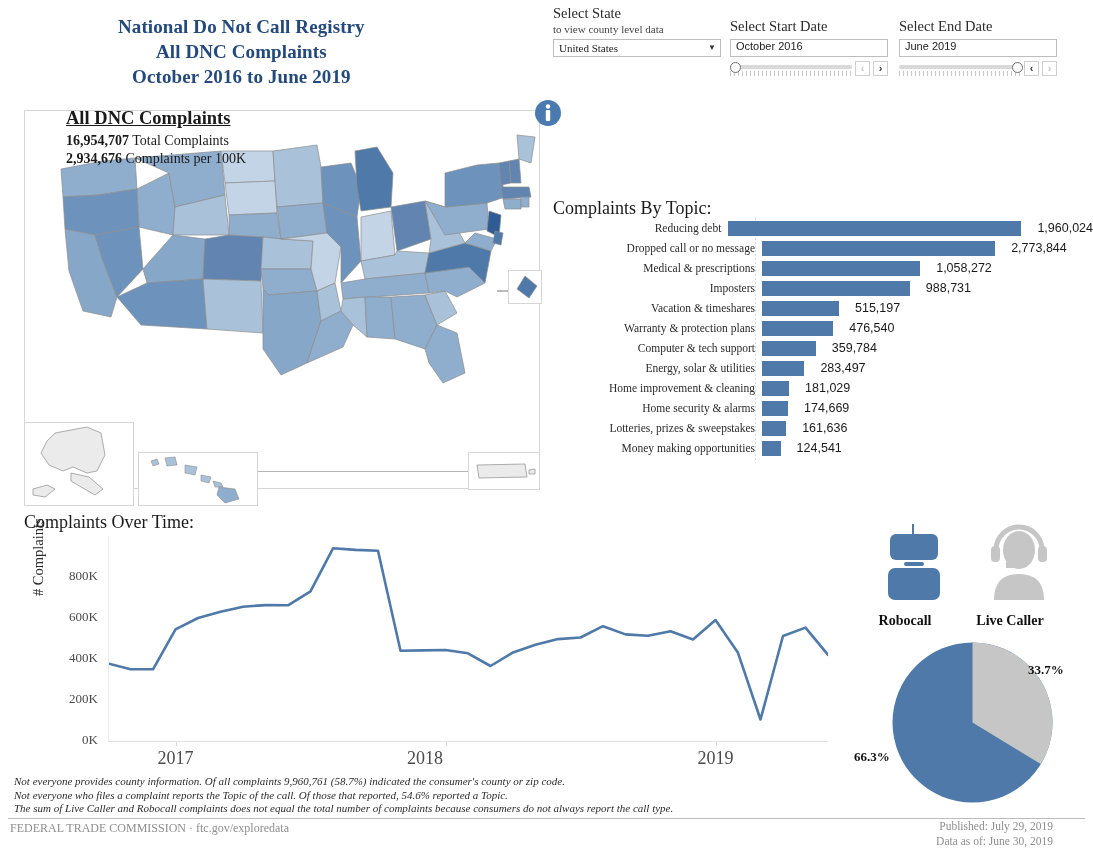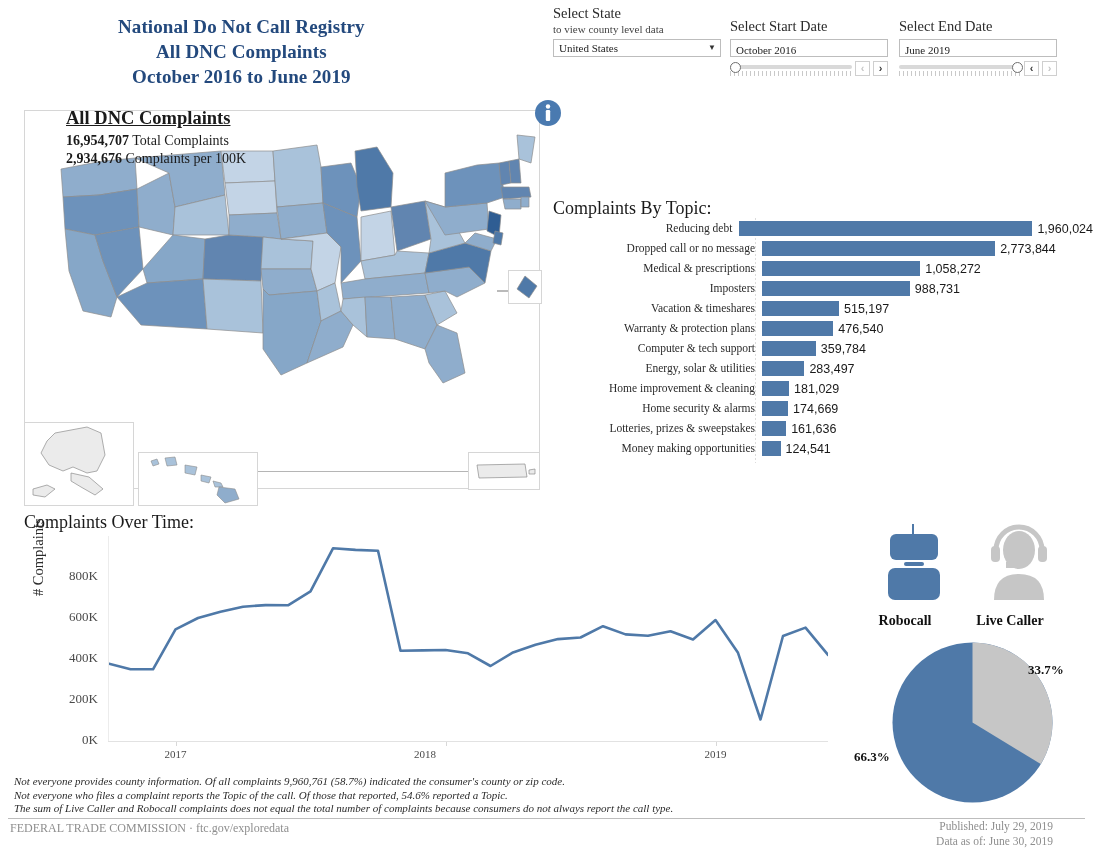--- a/index.html
+++ b/index.html
@@ -22,22 +22,22 @@
   .ctrl-label{font-size:14.5px;color:#2b2b2b;font-family:"Liberation Serif",serif;}
   .ctrl-sub{font-size:11px;color:#444;font-family:"Liberation Serif",serif;}
   .select-box{
     width:168px;height:18px;border:1px solid #bdbdbd;background:#fff;
     display:flex;align-items:center;justify-content:space-between;padding:0 4px 0 5px;
     font-size:11px;color:#222;box-sizing:border-box;font-family:"Liberation Serif",serif;
   }
   .caret{font-size:8px;color:#333;line-height:1;}
   .date-box{
     width:158px;height:18px;border:1px solid #bdbdbd;background:#fff;
-    display:flex;align-items:flex-end;padding-left:5px;font-size:11px;color:#222;
-    box-sizing:border-box;font-family:Liberation Serif, serif;
+    display:flex;align-items:flex-start;padding-left:5px;font-size:11px;color:#222;
+    box-sizing:border-box;font-family:Liberation Sans, sans-serif;
   }
   .slider-row{display:flex;align-items:flex-start;margin-top:4px;}
   .slider{position:relative;width:122px;height:14px;}
   .slider-track{position:absolute;top:4px;left:0;width:122px;height:4px;background:#d9d9d9;border-radius:2px;}
   .slider-handle{position:absolute;top:1px;width:9px;height:9px;border:1.4px solid #6f6f6f;border-radius:50%;background:#fff;}
   .slider-ticks{position:absolute;top:10px;left:0;width:122px;height:5px;
     background-image:repeating-linear-gradient(to right,#c9c9c9 0 1px,transparent 1px 4px);}
   .step-btn{
     width:15px;height:15px;border:1px solid #cfcfcf;background:#fff;margin-left:3px;
     display:flex;align-items:center;justify-content:center;font-size:11px;line-height:1;
@@ -65,31 +65,31 @@
   
   .sec-h{font-size:18px;color:#1a1a1a;font-family:"Liberation Serif",serif;position:absolute;}
 
   
   .bars{position:absolute;left:553px;top:218px;width:540px;}
   .bar-row{height:20px;display:flex;align-items:center;margin-bottom:0px;}
   .bar-lab{
     width:202px;text-align:right;padding-right:7px;font-size:11.5px;color:#2b2b2b;
     font-family:"Liberation Serif",serif;white-space:nowrap;
   }
-  .bar-wrap{display:flex;align-items:flex-end;}
+  .bar-wrap{display:flex;align-items:center;gap:11px;}
   .bar{height:15px;background:#4f79a8;}
   .bar-val{font-size:12.5px;color:#1a1a1a;margin-left:5px;font-family:"Liberation Sans",sans-serif;white-space:nowrap;}
   .bar-axis{position:absolute;left:755px;top:218px;width:1px;height:245px;
     background:repeating-linear-gradient(to bottom,#dcdcdc 0 2px,transparent 2px 4px);}
   .ylab{
     position:absolute;left:30px;top:596px;transform:rotate(-90deg);transform-origin:left top;
     font-size:14.5px;color:#2b2b2b;font-family:"Liberation Serif",serif;white-space:nowrap;
   }
   .ytick{position:absolute;font-size:13px;color:#4a4a4a;text-align:right;width:50px;font-family:"Liberation Serif",serif;}
-  .xtick{position:absolute;font-size:11px;color:#4a4a4a;text-align:center;width:70px;font-family:"Liberation Serif",serif;}
+  .xtick{position:absolute;font-size:18px;color:#4a4a4a;text-align:center;width:70px;font-family:"Liberation Serif",serif;}
 
   
   .ct-h{position:absolute;left:846px;top:495px;font-size:18px;color:#1a1a1a;font-family:"Liberation Serif",serif;}
   .ct-name{position:absolute;font-size:14px;font-weight:bold;color:#111;text-align:center;width:120px;font-family:"Liberation Serif",serif;}
   .pie-lab{position:absolute;font-size:13px;font-weight:bold;color:#111;font-family:"Liberation Serif",serif;}
 
   
   .notes{position:absolute;left:14px;top:775px;width:1065px;}
   .note{font-size:11px;font-style:italic;color:#2b2b2b;line-height:13.5px;font-family:"Liberation Serif",serif;}
   .rule{position:absolute;left:8px;top:818px;width:1077px;height:1px;background:#bdbdbd;}

